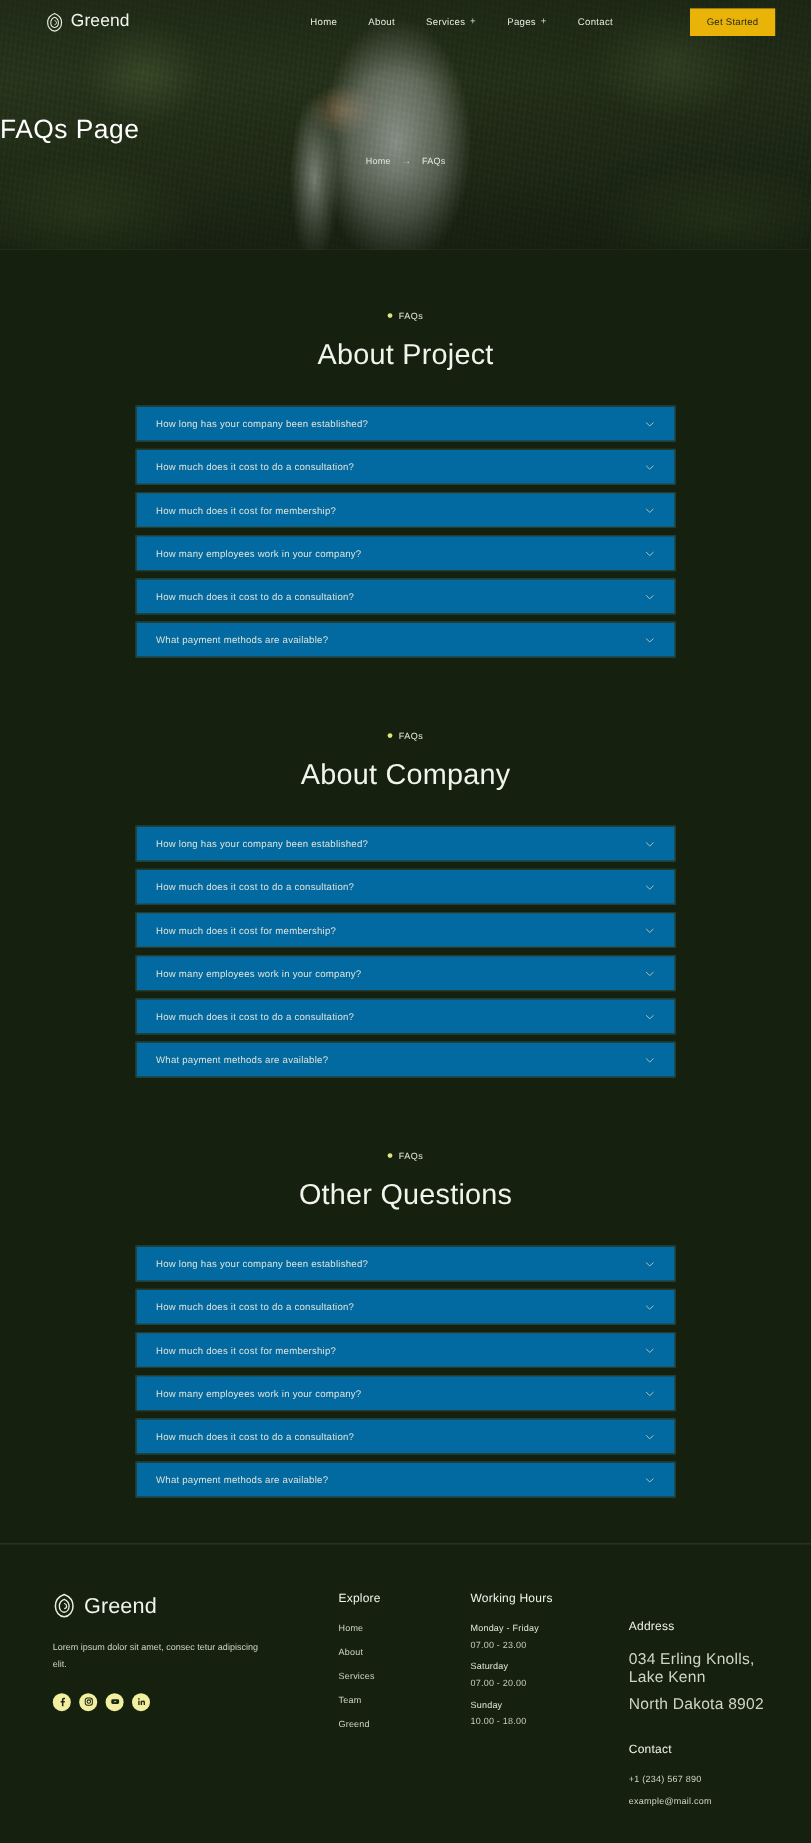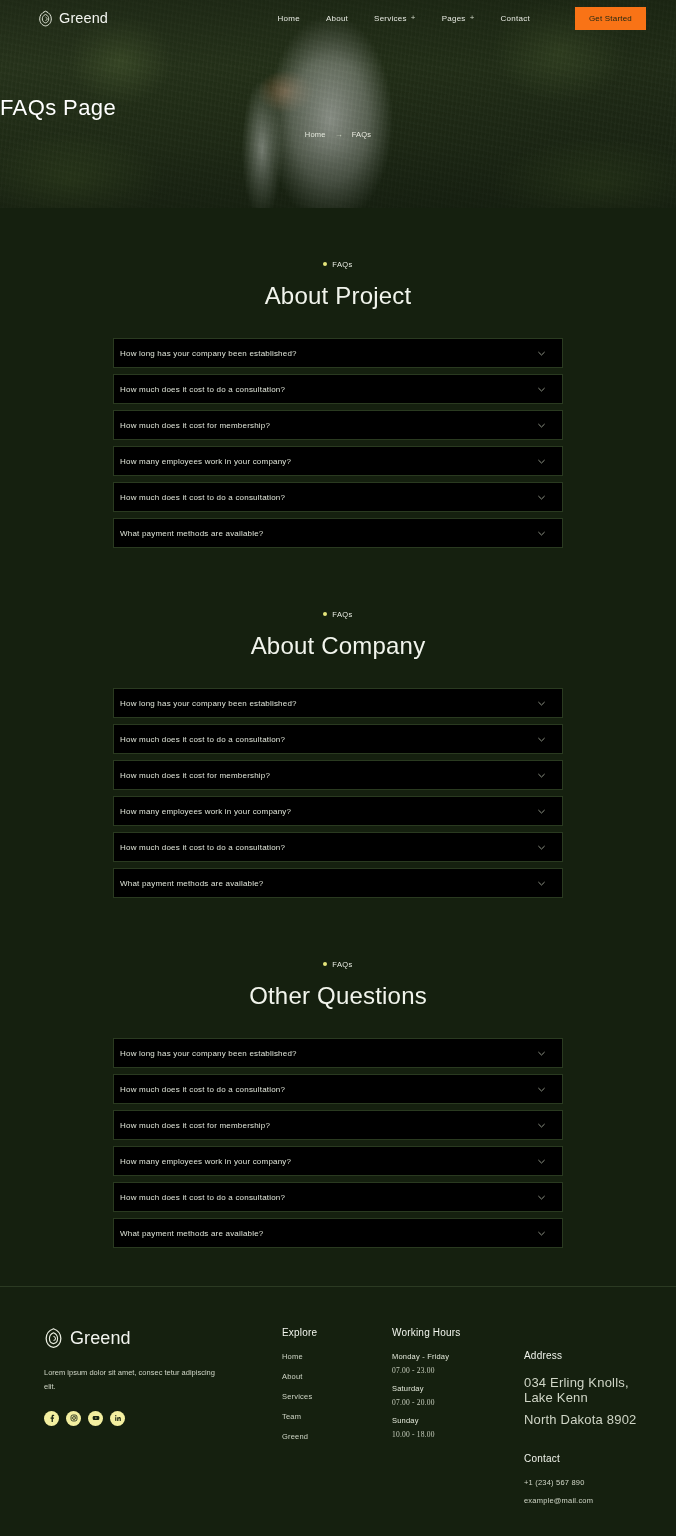--- a/index.html
+++ b/index.html
@@ -85,22 +85,22 @@
     font-size: 8px;
     letter-spacing: .25px;
     white-space: nowrap;
     display: inline-flex;
     align-items: center;
     gap: 4px;
     cursor: pointer;
   }
   .nav-plus { color: #cfd6c6; font-size: 8px; line-height: 1; }
   .cta-btn {
-    margin-left: 19px;
-    background: #f97316;
+    margin-left: 38px;
+    background: #eab308;
     color: #1b2614;
     font-size: 8px;
     letter-spacing: .2px;
     padding: 7px 14px;
     border: none;
     cursor: pointer;
     font-family: "Liberation Sans", sans-serif;
     white-space: nowrap;
   }
 
@@ -152,25 +152,25 @@
     letter-spacing: .2px;
   }
 
   .accordion {
     width: 450px;
     margin: 0 auto;
   }
   .acc-item {
     position: relative;
     height: 30px;
-    background: #000000;
+    background: #0369a1;
     border: 1px solid #2a3a20;
     display: flex;
     align-items: center;
-    padding: 0 16px 0 6px;
+    padding: 0 16px 0 16px;
     margin-bottom: 6px;
     cursor: pointer;
   }
   .acc-q {
     color: #dfe4d8;
     font-size: 8px;
     letter-spacing: .2px;
     flex: 1;
   }
   .chev { width: 9px; height: 9px; flex: 0 0 auto; opacity: .85; }
@@ -221,21 +221,21 @@
   .f-link {
     display: block;
     color: #cfd5c6;
     font-size: 7.5px;
     letter-spacing: .2px;
     margin-bottom: 11px;
     cursor: pointer;
   }
   .hours-block { margin-bottom: 9px; }
   .hours-day { color: #e3e8da; font-size: 7.5px; letter-spacing: .2px; margin-bottom: 5px; }
-  .hours-time { color: #c6ccbc; font-size: 7.5px; letter-spacing: .2px; font-family: Liberation Serif, serif; }
+  .hours-time { color: #c6ccbc; font-size: 7.5px; letter-spacing: .2px; }
   .addr-line { color: #cfd5c6; font-size: 13px; letter-spacing: .2px; margin-bottom: 7px; }
   .contact-line { color: #cfd5c6; font-size: 7.5px; letter-spacing: .2px; margin-bottom: 9px; cursor: pointer; }
 
   .newsletter {
     margin-top: 36px;
     text-align: center;
   }
   .nl-title { color: #f1f4ec; font-size: 11px; font-weight: 400; letter-spacing: .2px; }
   .nl-form {
     margin: 13px auto 0;

